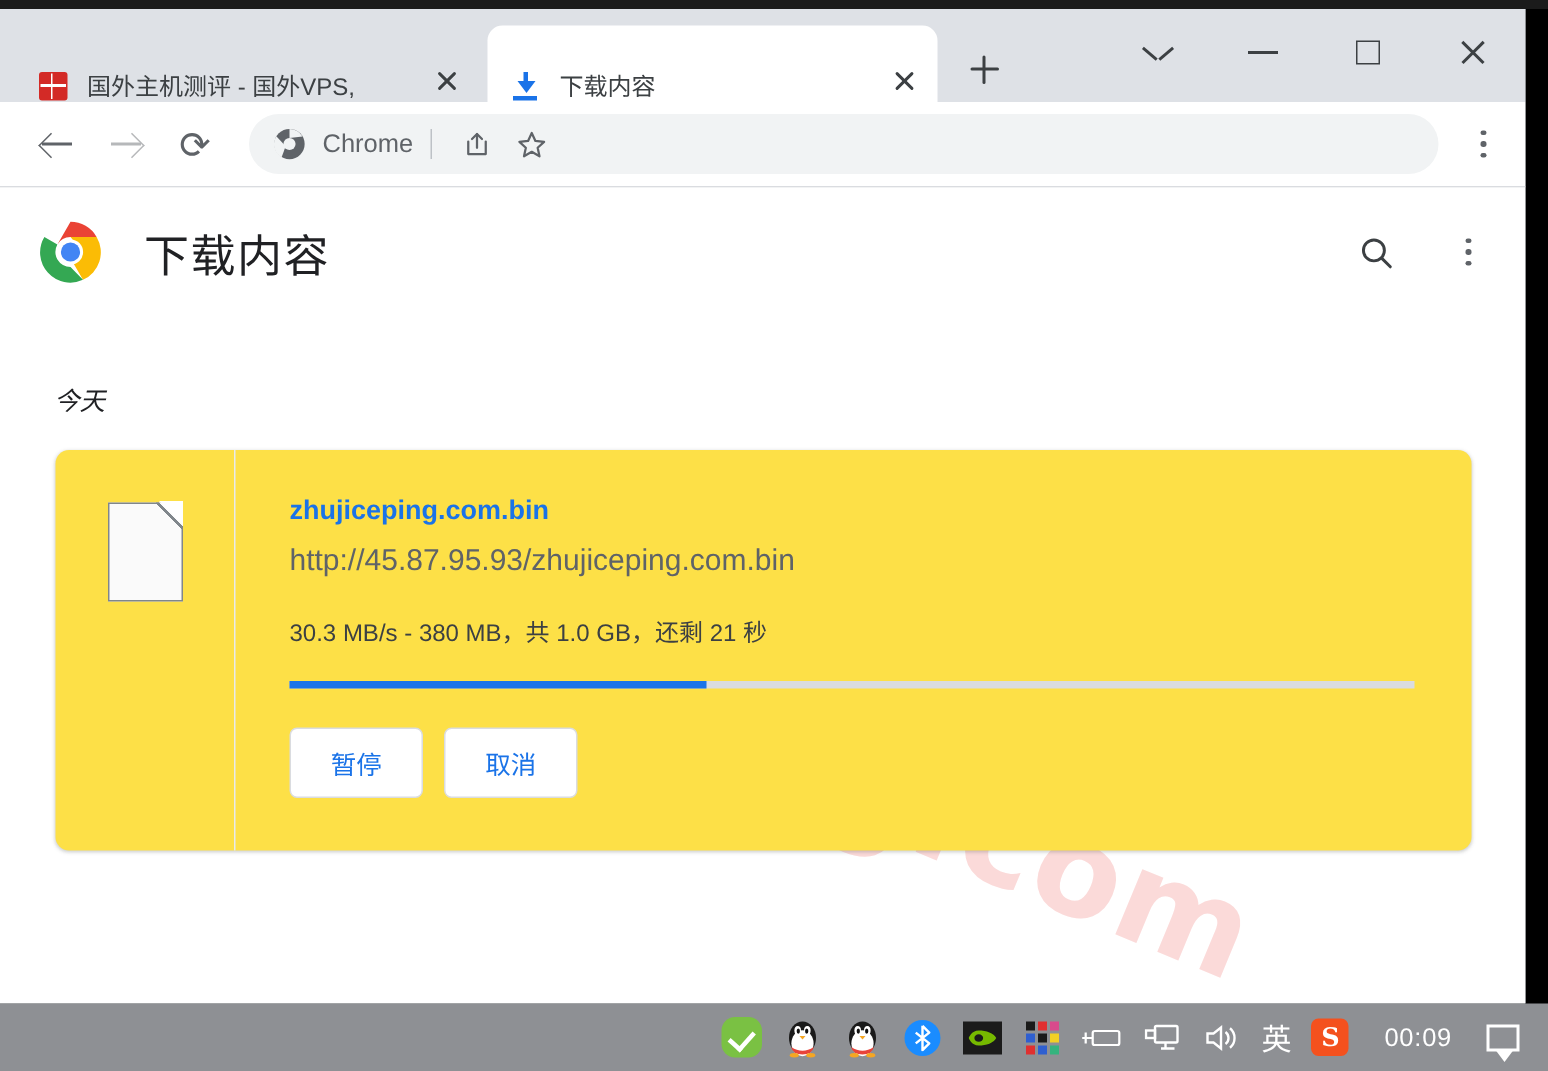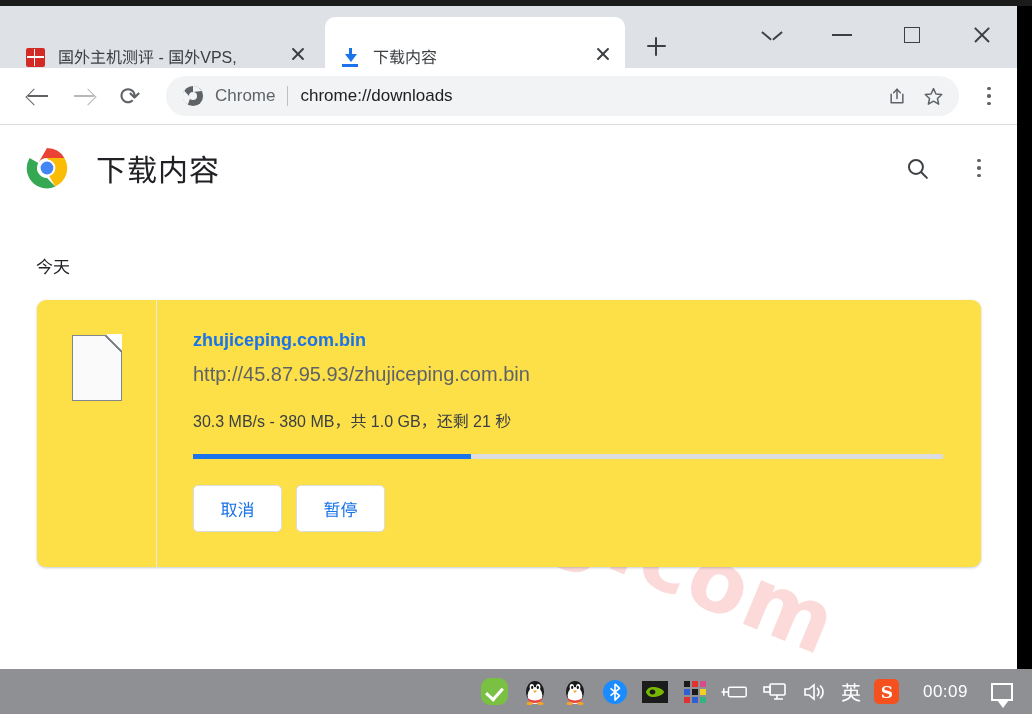--- a/index.html
+++ b/index.html
@@ -140,21 +140,21 @@
     white-space:nowrap; pointer-events:none; user-select:none;
     font-family:"DejaVu Sans",sans-serif;
   }
 
   .page-header { position:relative; display:flex; align-items:center; height:86px; padding:0 20px 0 26px; }
   .chrome-logo { width:42px; height:42px; flex:0 0 42px; margin-right:28px; }
   .page-title { font-size:30px; color:#202124; font-weight:400; letter-spacing:1px; }
   .header-spacer { flex:1; }
   .hdr-ic { width:44px; height:44px; display:flex; align-items:center; justify-content:center; cursor:pointer; margin-left:14px; }
 
-  .section-date { position:relative; margin:42px 0 0 36px; font-size:17px; color:#202124; }
+  .section-date { position:relative; margin:42px 0 0 36px; font-size:17px; color:#202124;font-style:italic; }
 
   .dl-card {
     position:relative; margin:22px 0 0 37px; width:944px; height:267px;
     background:#fde047; border-radius:9px;
     box-shadow:0 1px 3px rgba(60,64,67,.18), 0 1px 2px rgba(60,64,67,.10);
     display:flex;
   }
   .dl-icon-col {
     width:120px; flex:0 0 120px; display:flex; align-items:flex-start; justify-content:center;
     padding-top:35px; border-right:1px solid #e8eaed;
@@ -286,21 +286,20 @@
         <span class="chrome-mono">
           <svg width="22" height="22" viewBox="0 0 24 24">
             <circle cx="12" cy="12" r="11" fill="#5f6368"></circle>
             <circle cx="12" cy="12" r="4.4" fill="#f1f3f4"></circle>
             <path d="M12 1 A11 11 0 0 1 21.5 6.6 L12 7.6 Z" fill="#f1f3f4"></path>
             <path d="M2.4 6.4 L9.2 13.6 L6.2 21.8 A11 11 0 0 1 2.4 6.4 Z" fill="#f1f3f4"></path>
           </svg>
         </span>
         <span class="omni-brand">Chrome</span>
         <span class="omni-sep"></span>
-        <span class="omni-url">chrome://downloads</span>
         <span class="omni-icons">
           <span class="omni-ic">
             <svg width="20" height="20" viewBox="0 0 24 24" fill="none" stroke="#5f6368" stroke-width="1.8" stroke-linecap="round" stroke-linejoin="round">
               <path d="M5 10 V20 H19 V10"></path>
               <path d="M12 15 V4"></path>
               <path d="M8 8 L12 4 L16 8"></path>
             </svg>
           </span>
           <span class="omni-ic">
             <svg width="21" height="21" viewBox="0 0 24 24" fill="none" stroke="#5f6368" stroke-width="1.7" stroke-linejoin="round">
@@ -356,22 +355,22 @@
           <span class="file-icon"></span>
         </div>
         <div class="dl-info">
           <div><a class="dl-filename">zhujiceping.com.bin</a></div>
           <div class="dl-url">http://45.87.95.93/zhujiceping.com.bin</div>
           <div class="dl-status">30.3 MB/s - 380 MB，共 1.0 GB，还剩 21 秒</div>
           <div class="progress-track">
             <div class="progress-fill" id="progress-fill" style="width: 37%;"></div>
           </div>
           <div class="dl-actions">
+            <button class="dl-btn">暂停</button>
             <button class="dl-btn">取消</button>
-            <button class="dl-btn">暂停</button>
           </div>
         </div>
       </div>
 
     </div>
   </div>
 
   <div class="taskbar">
 
     <span class="tb-ic">

